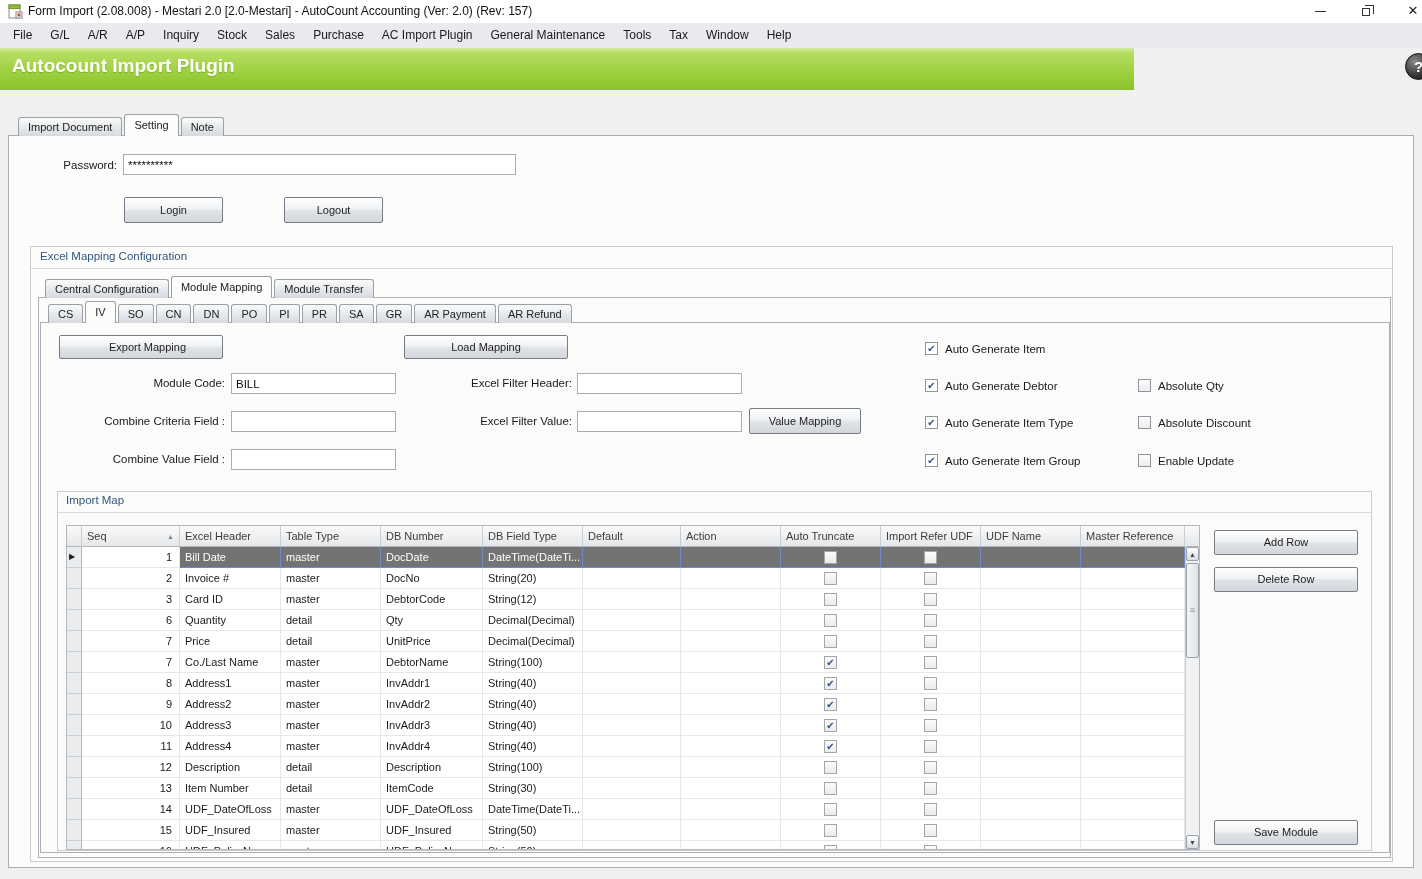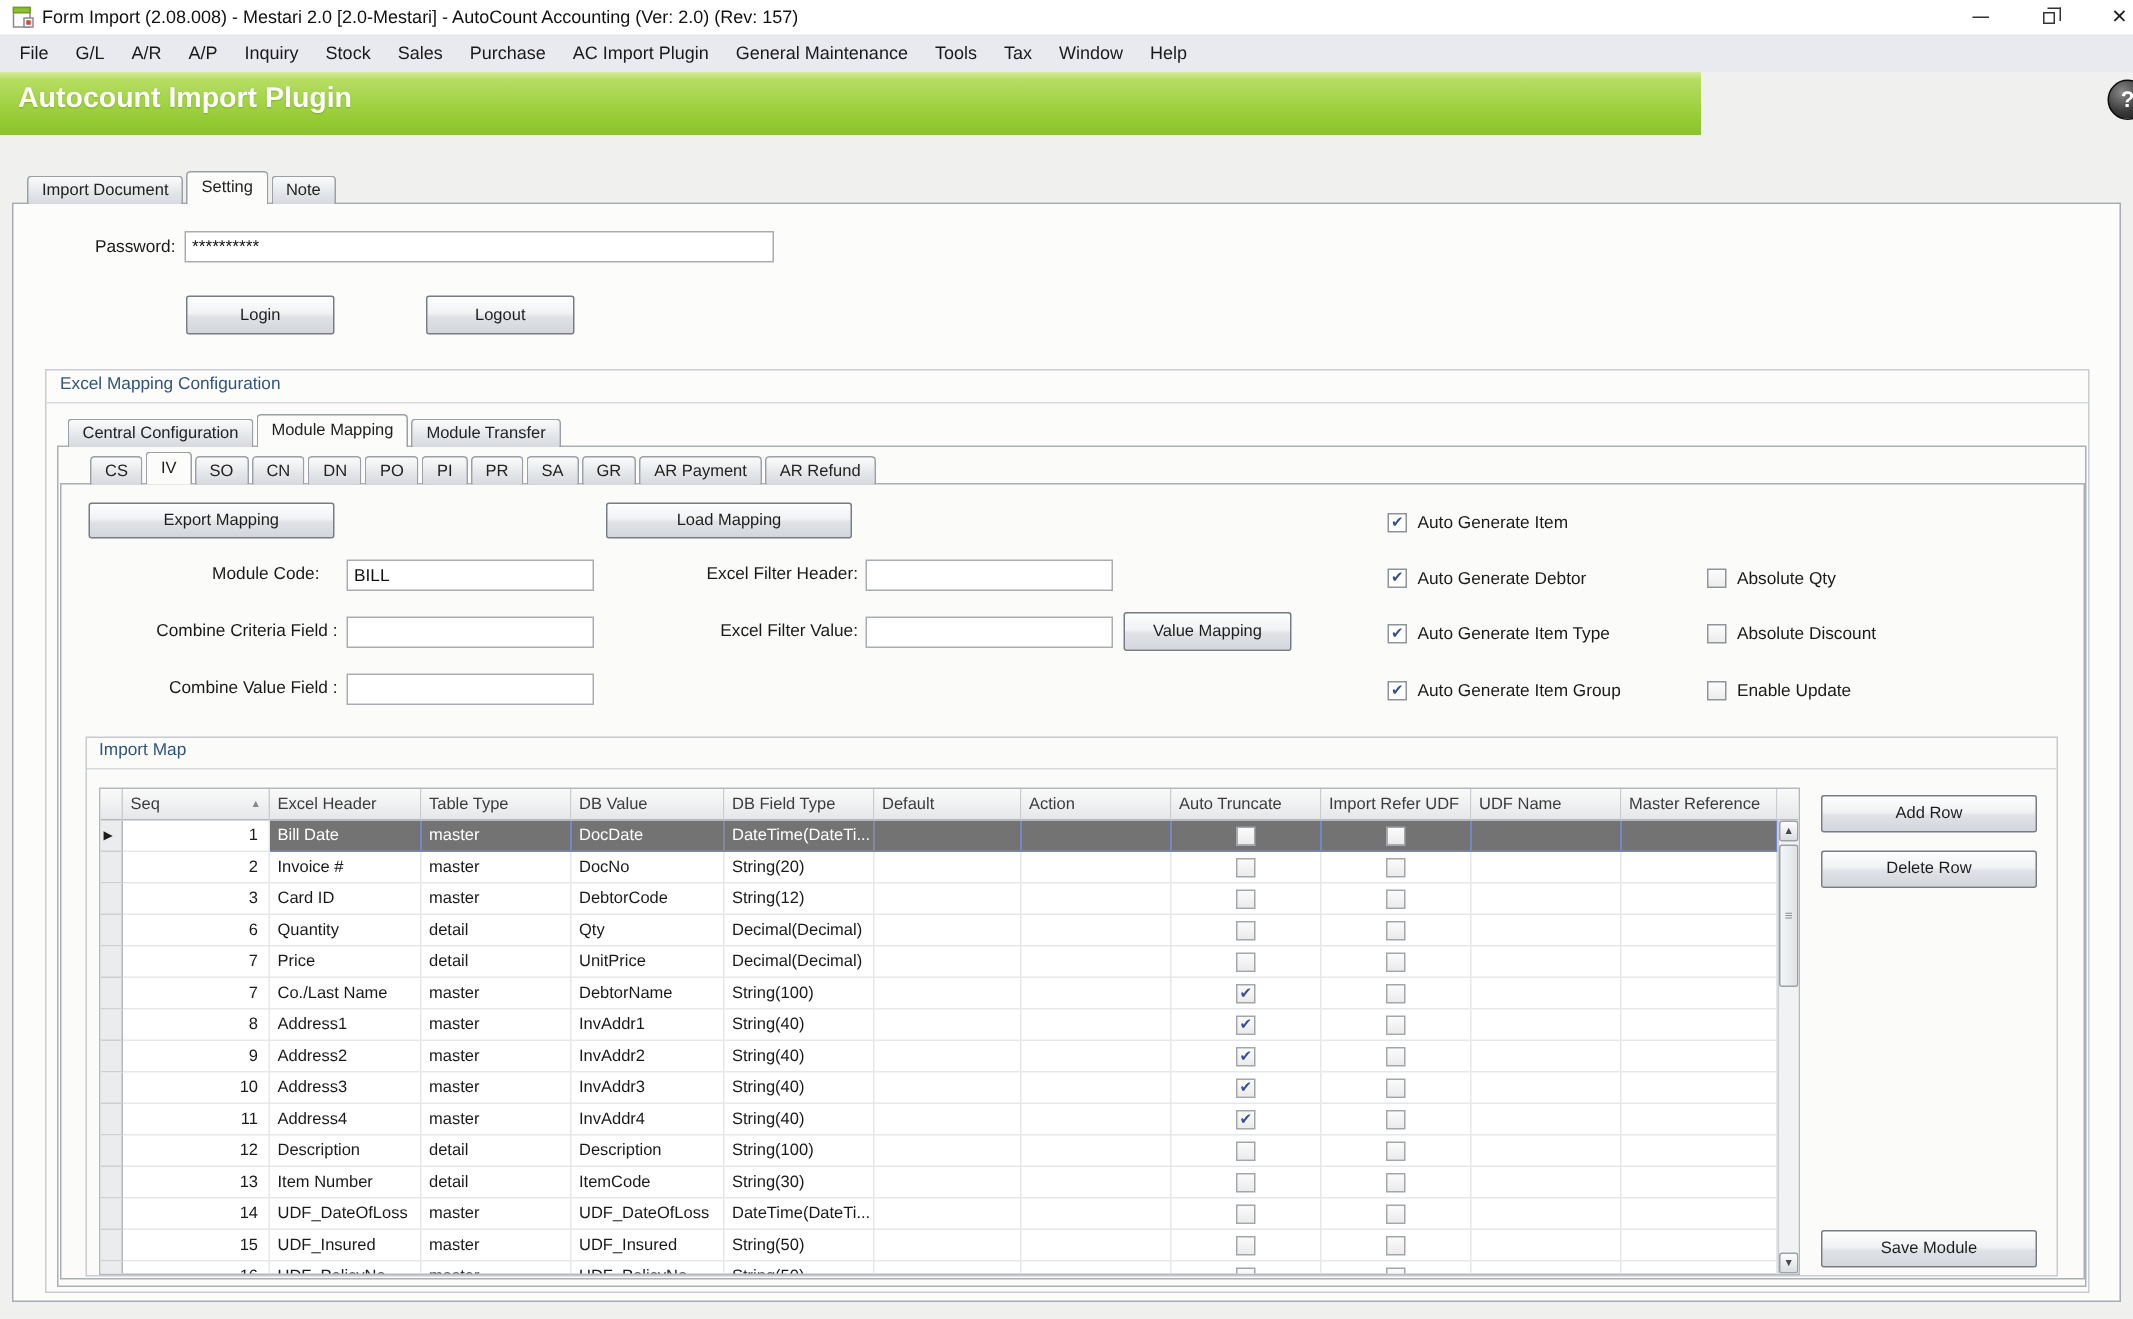--- a/index.html
+++ b/index.html
@@ -152,39 +152,39 @@
   <div class="gline" style="left:31px; top:268px; width:1361px;"></div>
 
   <div class="page2" style="left:38px; top:297px; width:1353px; height:561px;"></div>
   <div class="tabstrip" id="config-tabs" style="left:45px; top:276px;">
       <div class="tab">Central Configuration</div>
       <div class="tab active">Module Mapping</div>
       <div class="tab">Module Transfer</div>
     </div>
 
   <div class="page2" style="left:40px; top:322px; width:1350px; height:531px; background:#fbfbf9;"></div>
-  <div class="tabstrip" id="module-tabs" style="left:60px; top:301px;justify-content:center;">
+  <div class="tabstrip" id="module-tabs" style="left:48px; top:301px;justify-content:center;">
       <div class="tab">CS</div>
       <div class="tab active">IV</div>
       <div class="tab">SO</div>
       <div class="tab">CN</div>
       <div class="tab">DN</div>
       <div class="tab">PO</div>
       <div class="tab">PI</div>
       <div class="tab">PR</div>
       <div class="tab">SA</div>
       <div class="tab">GR</div>
       <div class="tab">AR Payment</div>
       <div class="tab">AR Refund</div>
     </div>
 
   <div class="btn" style="left:59px; top:335px; width:164px; height:24px; line-height:22px;padding-left:13px;">Export Mapping</div>
   <div class="btn" style="left:404px; top:335px; width:164px; height:24px; line-height:22px;">Load Mapping</div>
 
-  <div class="flabel r" style="left:28px; top:373px; width:185px; line-height:21px;">Module Code:</div>
+  <div class="flabel r" style="left:40px; top:373px; width:185px; line-height:21px;">Module Code:</div>
   <input class="tbox" style="left: 231px; top: 373px; width: 165px; height: 21px;" value="BILL">
 
   <div class="flabel r" style="left:420px; top:373px; width:152px; line-height:21px;">Excel Filter Header:</div>
   <input class="tbox" style="left: 577px; top: 373px; width: 165px; height: 21px;" value="">
 
   <div class="flabel r" style="left:40px; top:411px; width:185px; line-height:21px;">Combine Criteria Field :</div>
   <input class="tbox" style="left: 231px; top: 411px; width: 165px; height: 21px;" value="">
 
   <div class="flabel r" style="left:420px; top:411px; width:152px; line-height:21px;">Excel Filter Value:</div>
   <input class="tbox" style="left: 577px; top: 411px; width: 165px; height: 21px;" value="">
@@ -197,21 +197,21 @@
   <div class="gcaption" style="left:66px; top:494px;">Import Map</div>
   <div class="gline" style="left:58px; top:512px; width:1313px;"></div>
 
   <div id="grid">
 
   <div class="ghrow">
         <div class="gh gi-h"></div>
         <div class="gh" style="width: 98px;">Seq<span class="sort">▲</span></div>
         <div class="gh" style="width: 101px;">Excel Header</div>
         <div class="gh" style="width: 100px;">Table Type</div>
-        <div class="gh" style="width: 102px;">DB Value</div>
+        <div class="gh" style="width: 102px;">DB Number</div>
         <div class="gh" style="width: 100px;">DB Field Type</div>
         <div class="gh" style="width: 98px;">Default</div>
         <div class="gh" style="width: 100px;">Action</div>
         <div class="gh" style="width: 100px;">Auto Truncate</div>
         <div class="gh" style="width: 100px;">Import Refer UDF</div>
         <div class="gh" style="width: 100px;">UDF Name</div>
         <div class="gh" style="width: 104px;">Master Reference</div>
         <div class="gh filler"></div>
       </div>
       <div class="grow">

